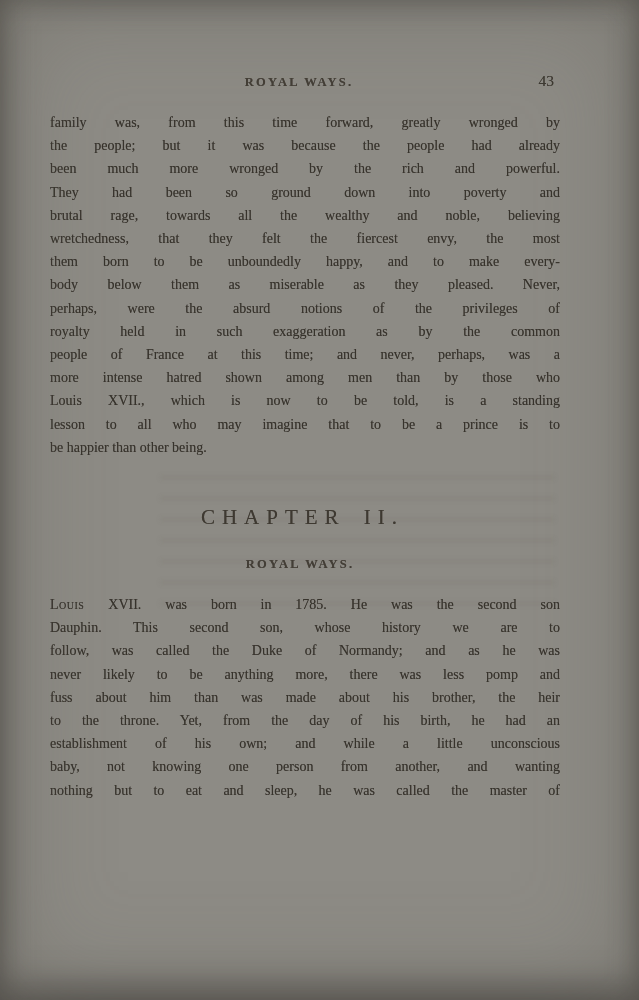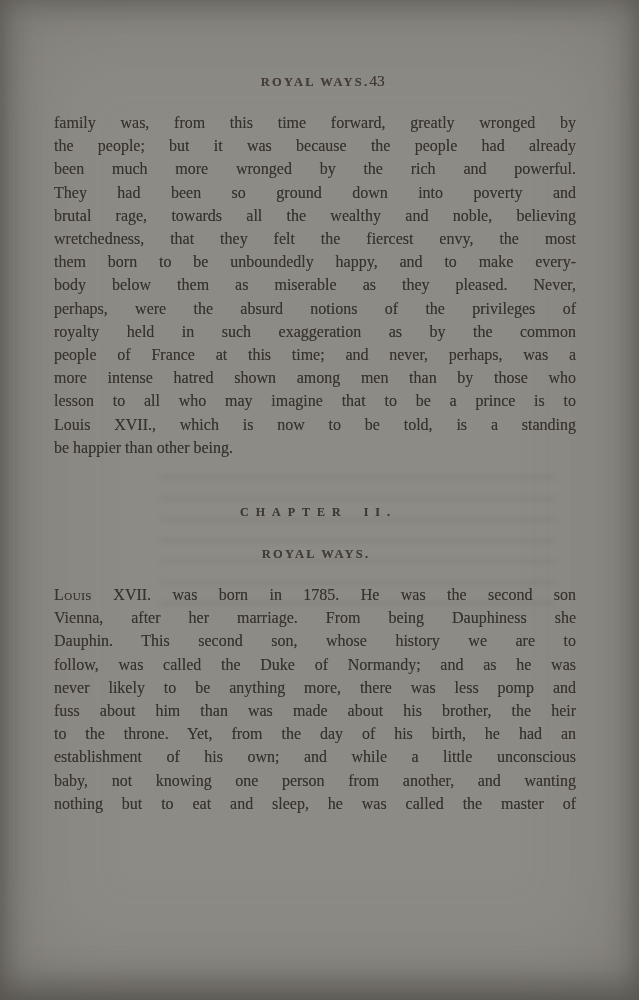--- a/index.html
+++ b/index.html
@@ -41,66 +41,67 @@
       180deg,
       rgba(0,0,0,0) 0px, rgba(0,0,0,0) 13px,
       rgba(96,88,76,0.085) 13px, rgba(96,88,76,0.085) 18px,
       rgba(0,0,0,0) 18px, rgba(0,0,0,0) 21px
     );
     filter: blur(2px);
     pointer-events: none;
   }
   .content {
     position: absolute;
-    left: 54px;
+    left: 38px;
     top: 72px;
     width: 522px;
     color: #37332c;
     text-shadow: 0 0 0.6px rgba(55,50,44,0.55);
   }
   .running-head {
     display: grid;
     grid-template-columns: 1fr auto 1fr;
     align-items: baseline;
   }
   .running-head .title {
     grid-column: 2;
     font-size: 12.5px;
     letter-spacing: 2.2px;
     font-weight: 700;
     color: #433e36;
   }
   .running-head .pagenum {
     grid-column: 3;
-    text-align: left;
+    text-align: right;
     font-size: 15.5px;
     color: #3c3830;
     padding-right: 6px;
   }
   .para {
     margin-top: 21px;
-    font-size: 16px;
+    font-size: 14px;
     line-height: 23.2px;
+    margin-left: 12px;
   }
   .para .line {
     text-align: justify;
     text-align-last: justify;
   }
   .para .line.last {
     text-align-last: left;
   }
   .smallcaps {
     font-variant: small-caps;
     letter-spacing: 0.5px;
   }
   h2.chapter {
     margin: 46px 0 0 0;
     text-align: center;
-    font-size: 12px;
-    font-weight: 700;
+    font-size: 21px;
+    font-weight: 400;
     letter-spacing: 7px;
     word-spacing: 6px;
     padding-left: 7px; 
     color: #3e3931;
   }
   h3.section {
     margin: 27px 0 0 0;
     text-align: center;
     font-size: 12.5px;
     font-weight: 700;
@@ -128,32 +129,31 @@
         <div class="line">been much more wronged by the rich and powerful.</div>
         <div class="line">They had been so ground down into poverty and</div>
         <div class="line">brutal rage, towards all the wealthy and noble, believing</div>
         <div class="line">wretchedness, that they felt the fiercest envy, the most</div>
         <div class="line">them born to be unboundedly happy, and to make every-</div>
         <div class="line">body below them as miserable as they pleased.  Never,</div>
         <div class="line">perhaps, were the absurd notions of the privileges of</div>
         <div class="line">royalty held in such exaggeration as by the common</div>
         <div class="line">people of France at this time; and never, perhaps, was a</div>
         <div class="line">more intense hatred shown among men than by those who</div>
+        <div class="line">Louis XVII., which is now to be told, is a standing</div>
         <div class="line">lesson to all who may imagine that to be a prince is to</div>
-        <div class="line">Louis XVII., which is now to be told, is a standing</div>
         <div class="line last">be happier than other being.</div>
       </div>
 
     <h2 class="chapter">CHAPTER II.</h2>
 
     <h3 class="section">ROYAL WAYS.</h3>
 
     <div class="para">
         <div class="line"><span class="smallcaps">Louis</span> XVII. was born in 1785.  He was the second son</div>
-        <div class="line">Vienna, after her marriage.  From being Dauphiness she</div>
         <div class="line">Dauphin.  This second son, whose history we are to</div>
         <div class="line">follow, was called the Duke of Normandy; and as he was</div>
         <div class="line">never likely to be anything more, there was less pomp and</div>
         <div class="line">fuss about him than was made about his brother, the heir</div>
         <div class="line">to the throne.  Yet, from the day of his birth, he had an</div>
         <div class="line">establishment of his own; and while a little unconscious</div>
         <div class="line">baby, not knowing one person from another, and wanting</div>
         <div class="line">nothing but to eat and sleep, he was called the master of</div>
       </div>
 

